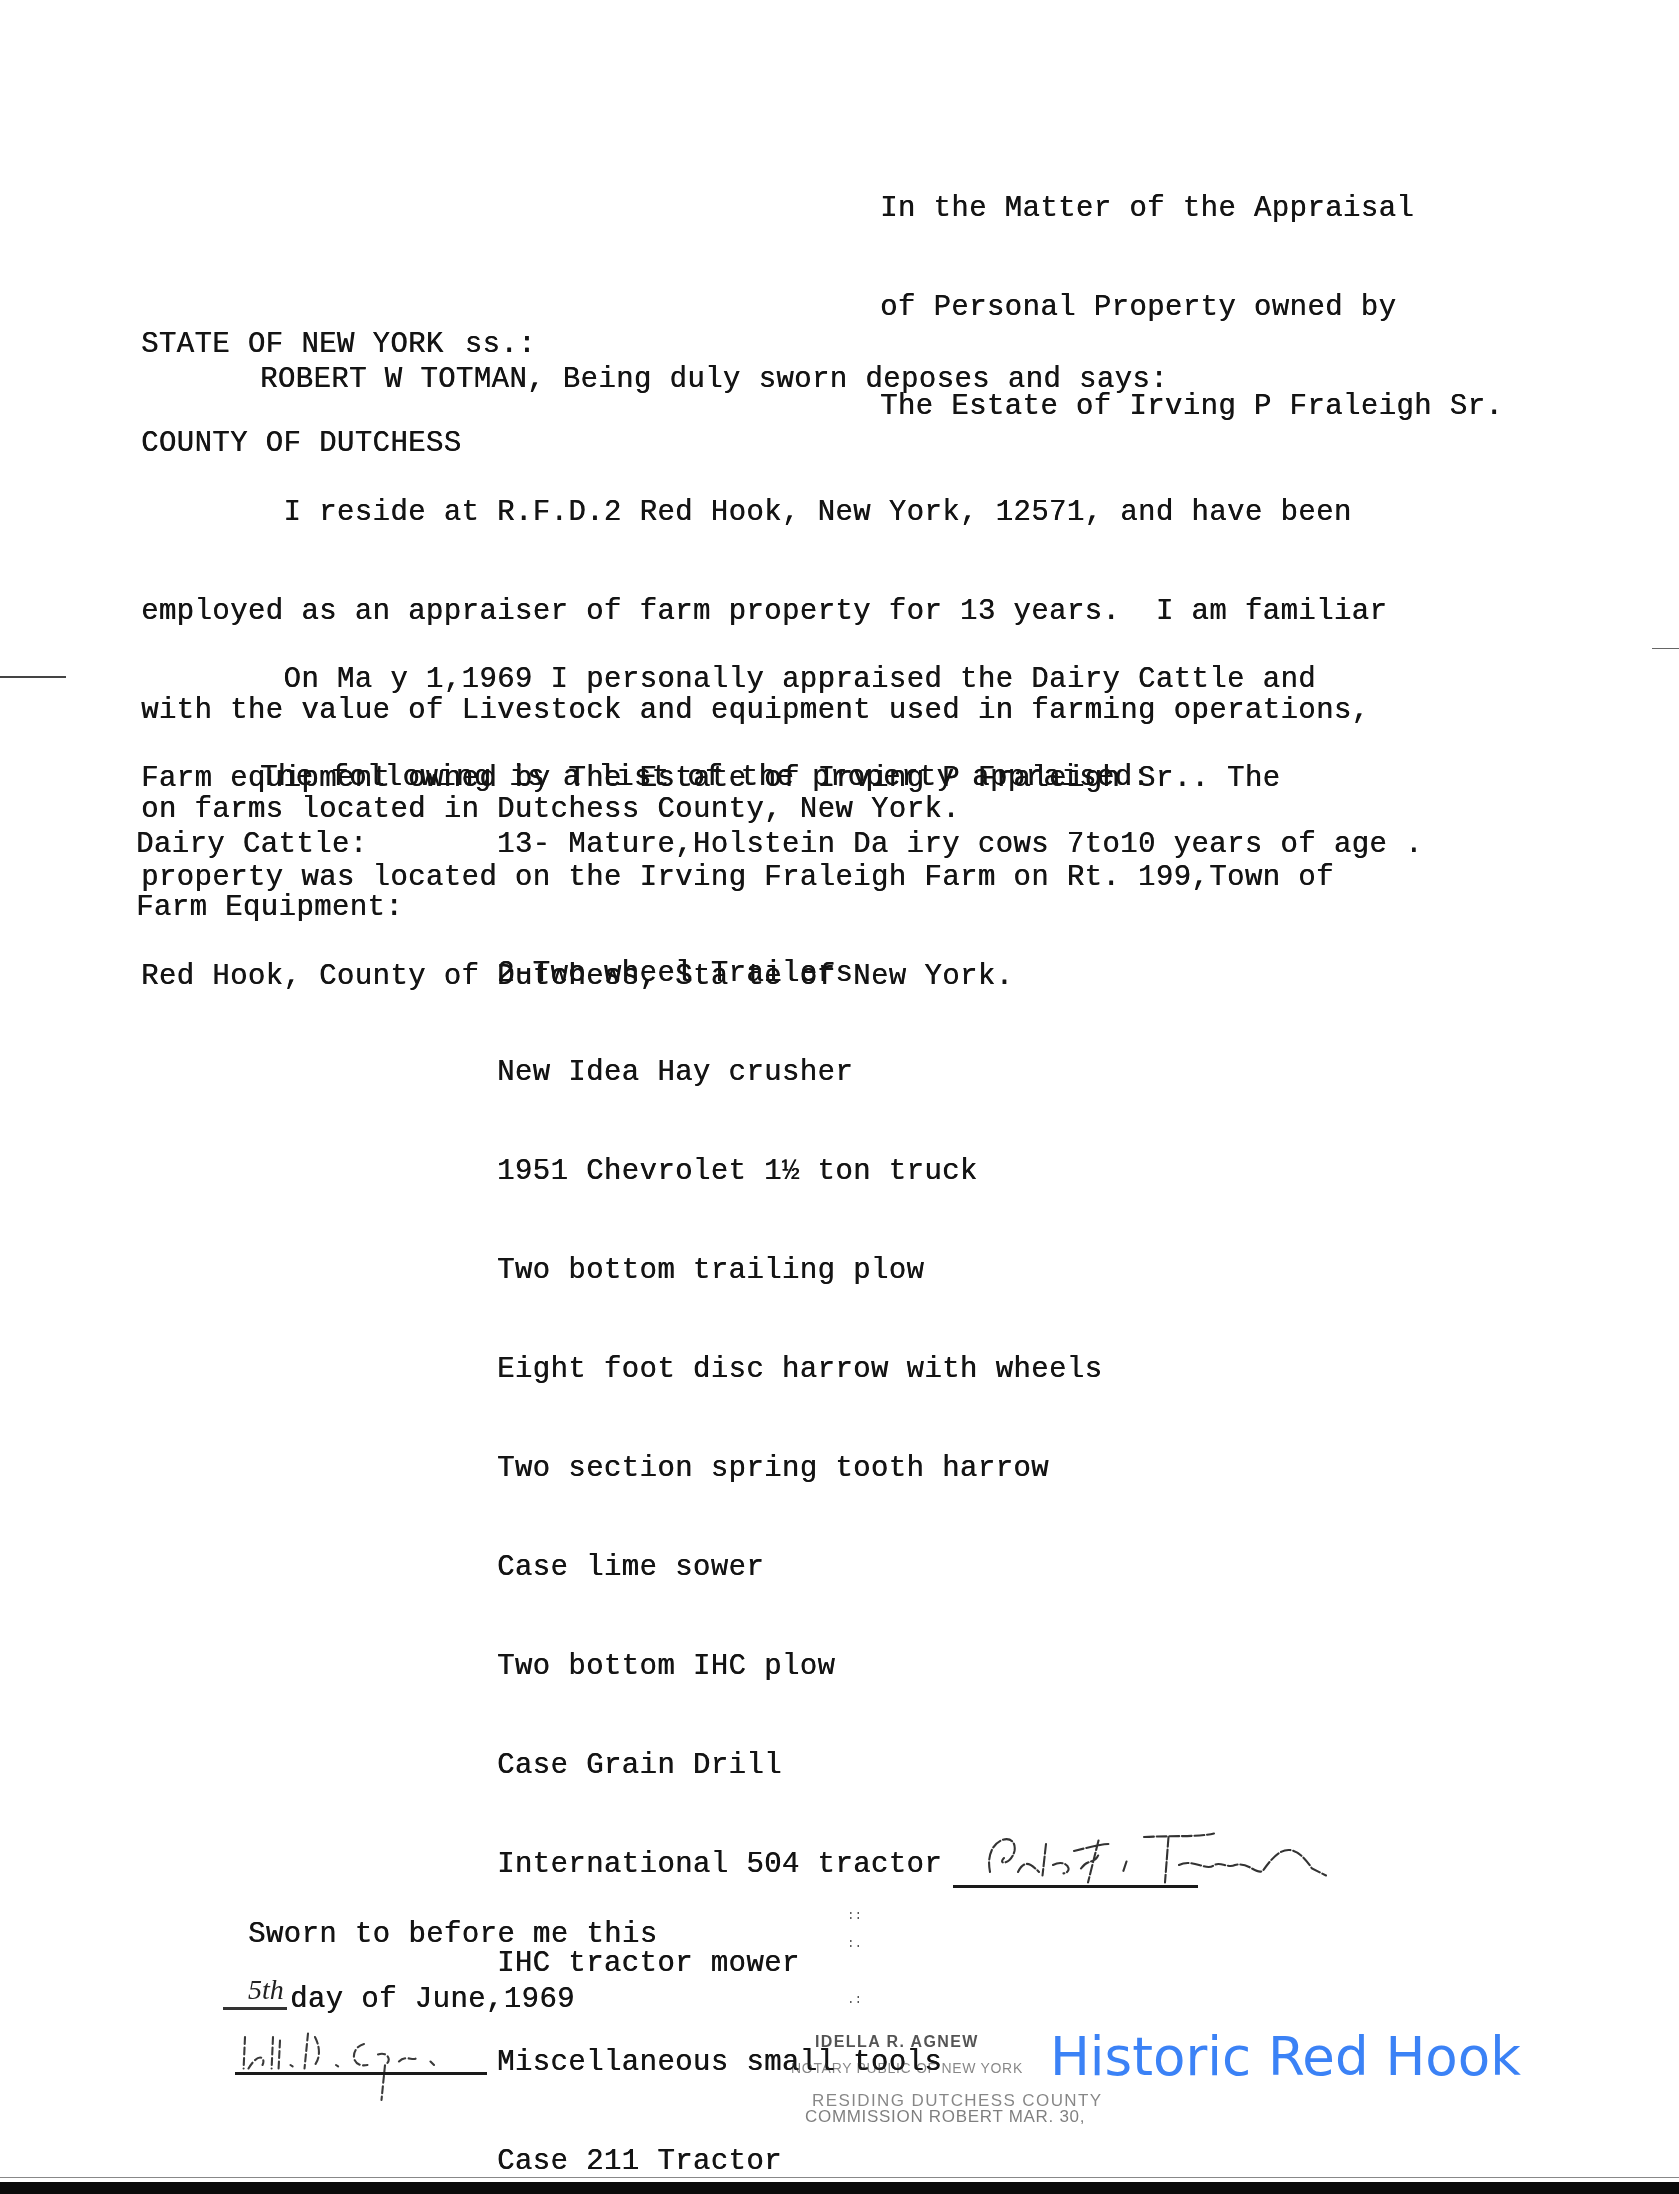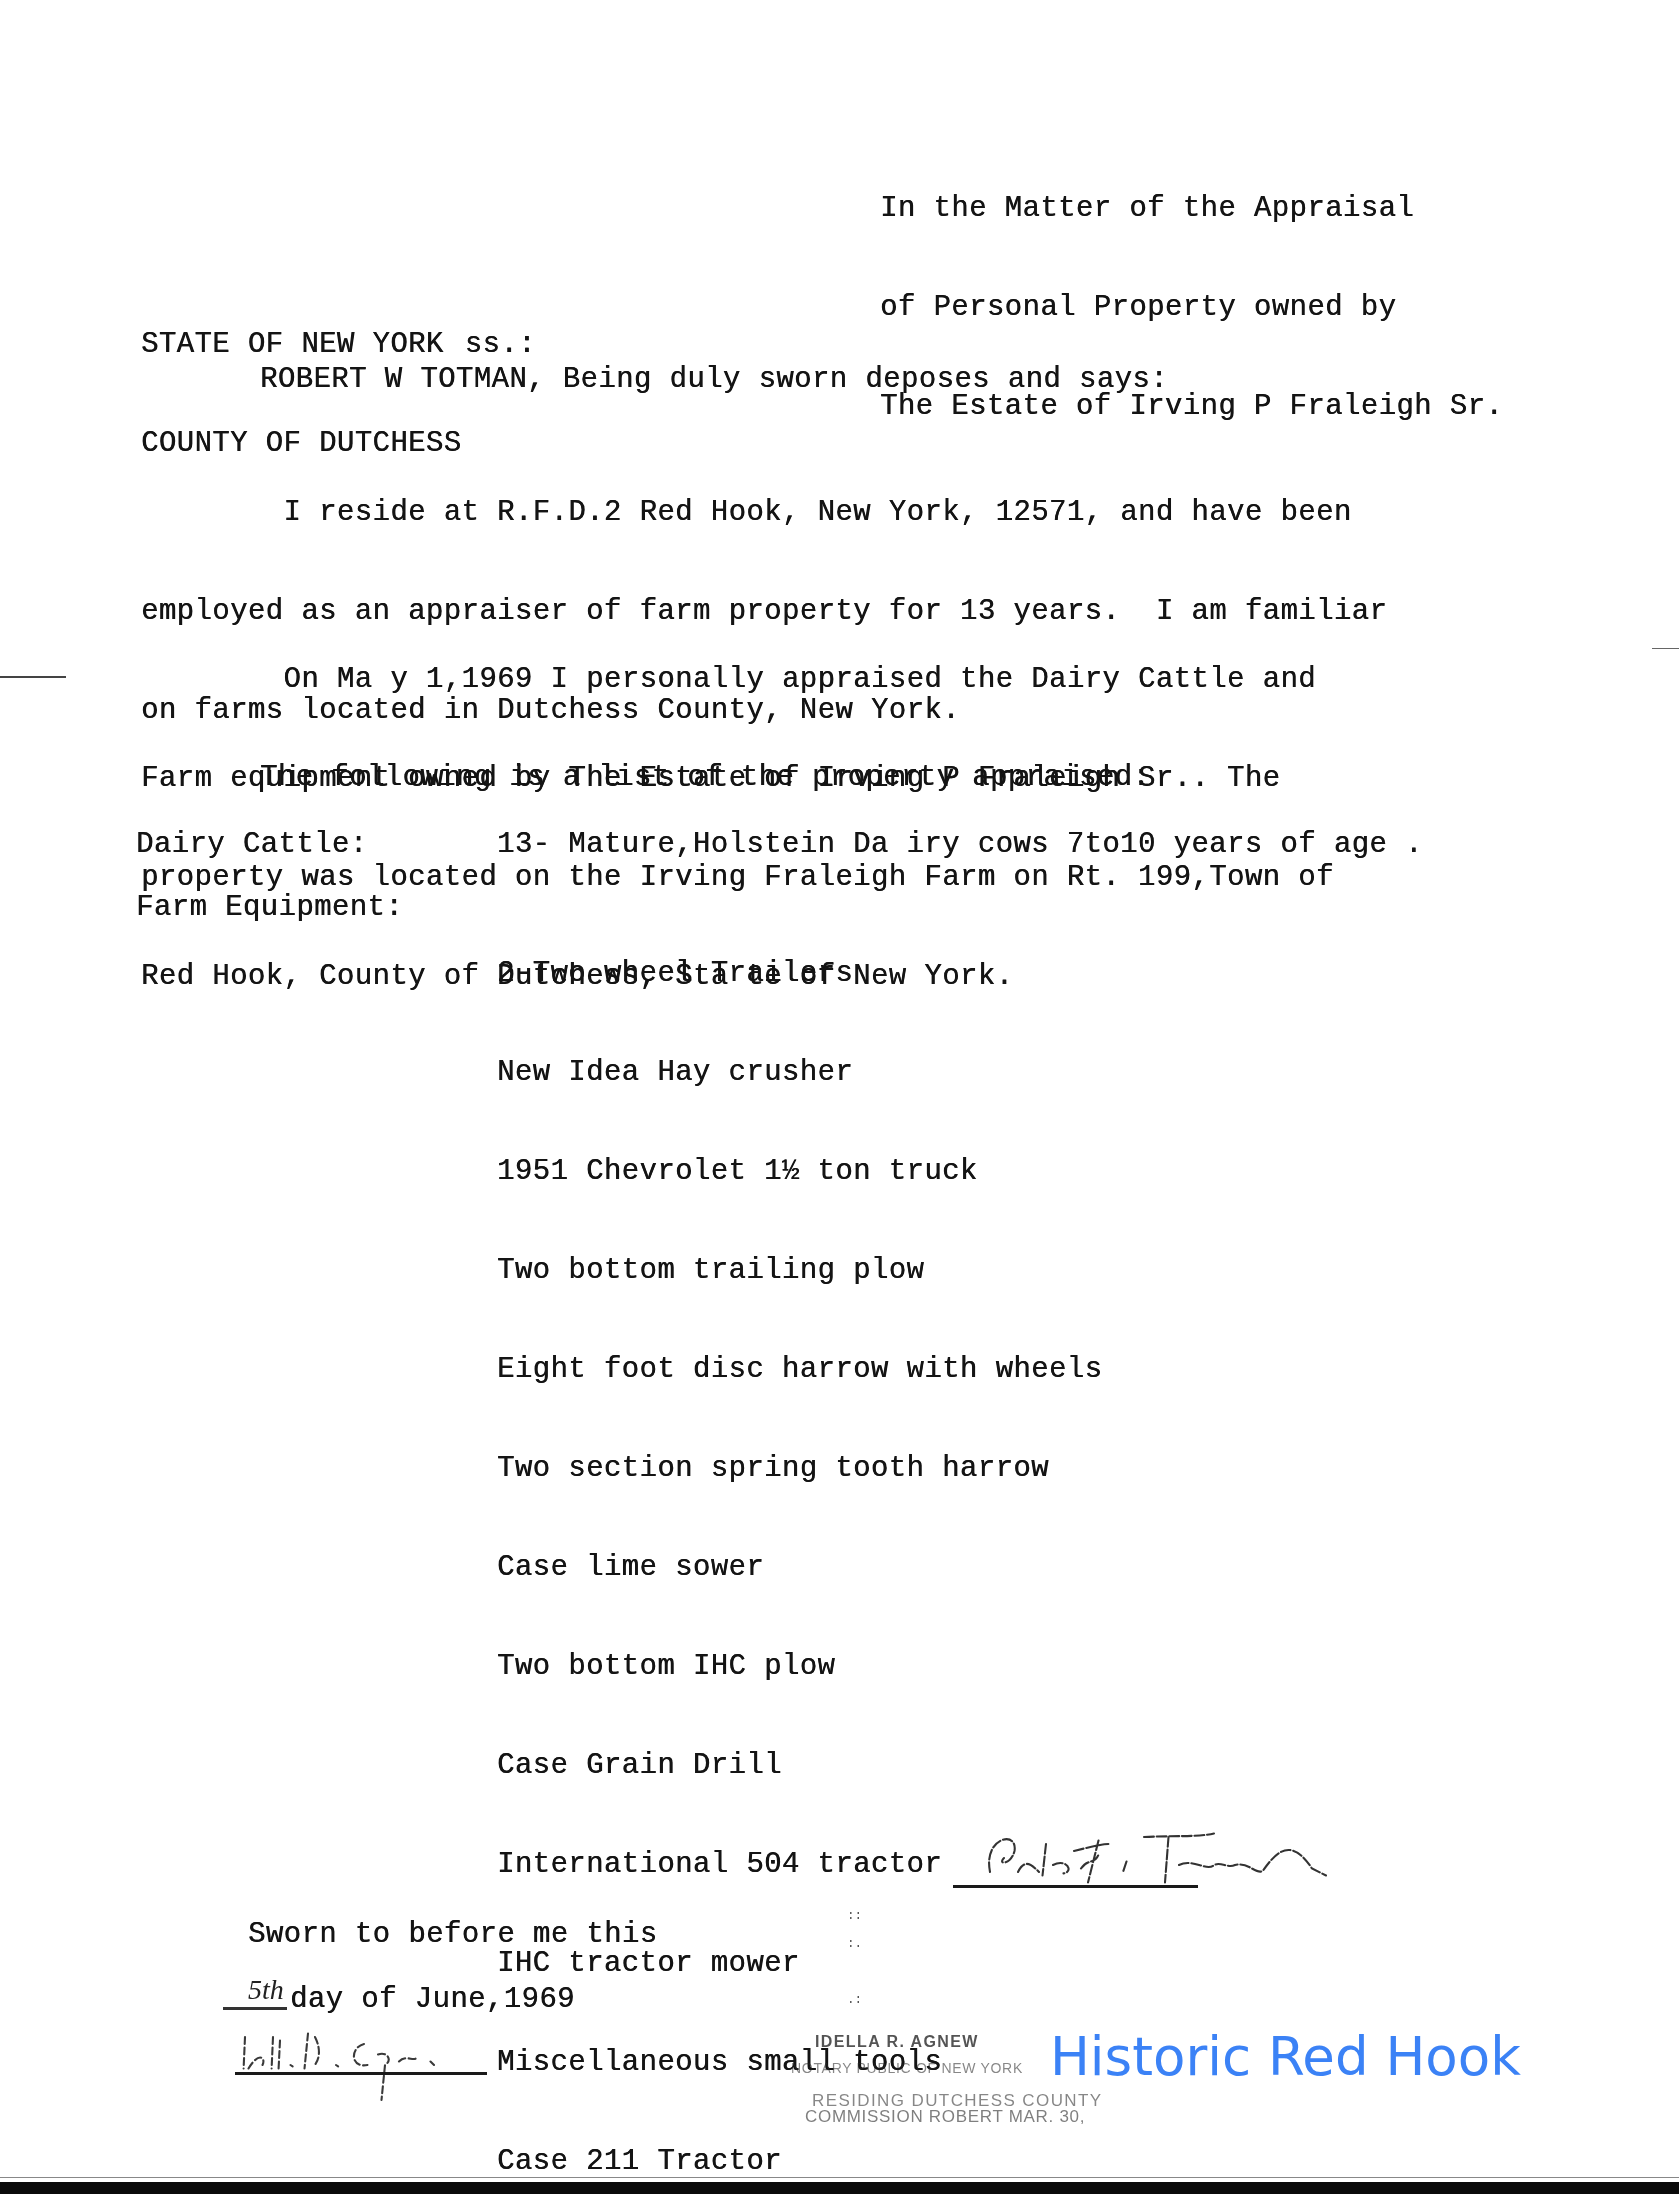--- a/index.html
+++ b/index.html
@@ -167,20 +167,21 @@
   <div id="venue" class="tw">
     <span class="block-line"><span>STATE OF NEW YORK</span><span class="ss">ss.:</span></span>
     <span class="block-line">COUNTY OF DUTCHESS</span>
   </div>
 
   <div id="deponent" class="tw">ROBERT W TOTMAN, Being duly sworn deposes and says:</div>
 
   <div id="para1" class="tw">
     <span class="block-line">        I reside at R.F.D.2 Red Hook, New York, 12571, and have been</span>
     <span class="block-line">employed as an appraiser of farm property for 13 years.  I am familiar</span>
+    <span class="block-line">with the value of Livestock and equipment used in farming operations,</span>
     <span class="block-line">on farms located in Dutchess County, New York.</span>
   </div>
 
   <div id="para2" class="tw">
     <span class="block-line">        On Ma y 1,1969 I personally appraised the Dairy Cattle and</span>
     <span class="block-line">Farm equipment owned by The Estate of Irving P Fraleigh Sr.. The</span>
     <span class="block-line">property was located on the Irving Fraleigh Farm on Rt. 199,Town of</span>
     <span class="block-line">Red Hook, County of Dutchess, Sta te of New York.</span>
   </div>
 

